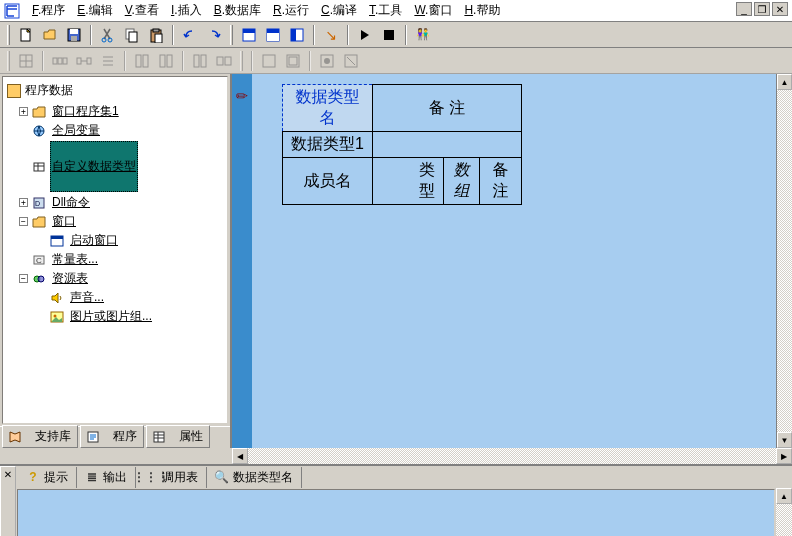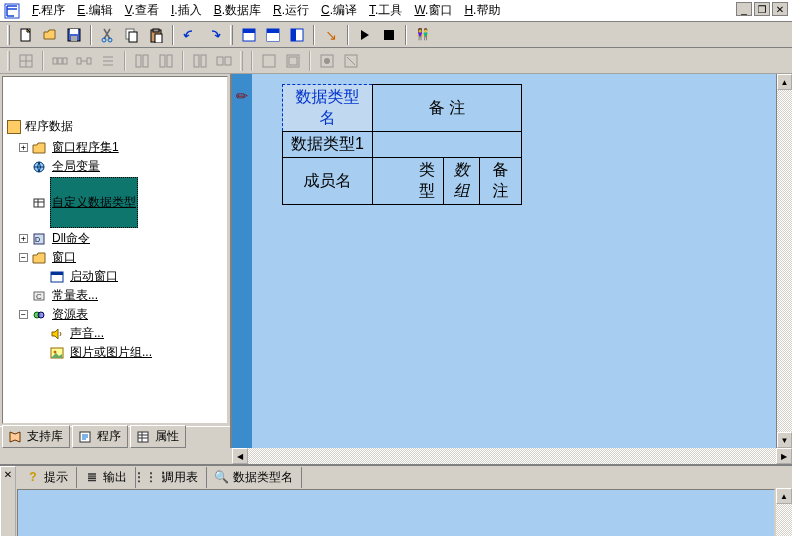--- a/index.html
+++ b/index.html
@@ -10,30 +10,30 @@
 .menubar .mitem u { text-decoration: underline; }
 .winctrl { position: absolute; right: 4px; top: 2px; display: flex; gap: 2px; }
 .winctrl div { width: 16px; height: 14px; background: #d4d0c8; border: 1px solid #808080; font-size: 10px; display: flex; align-items: center; justify-content: center; font-family: Arial; }
 .toolbar { background: #d4d0c8; height: 26px; display: flex; align-items: center; padding-left: 4px; border-bottom: 1px solid #808080; gap: 2px; }
 .toolbar .grip { width: 3px; height: 20px; border-left: 1px solid #fff; border-right: 1px solid #808080; margin: 0 3px; }
 .tbtn { width: 22px; height: 22px; display: flex; align-items: center; justify-content: center; border: 1px solid transparent; cursor: default; font-size: 14px; }
 .tsep { width: 1px; height: 20px; border-left: 1px solid #808080; border-right: 1px solid #fff; margin: 0 3px; }
 .mainarea { display: flex; height: 374px; }
 .leftpanel { width: 232px; background: #d4d0c8; display: flex; flex-direction: column; border-right: 2px solid #808080; }
 .tree-container { flex: 1; background: #fff; margin: 2px; border: 1px inset #d4d0c8; overflow: auto; padding: 2px; }
-.tree-title { padding: 3px 2px; display: flex; align-items: center; gap: 4px; margin-top: 36px; }
+.tree-title { padding: 3px 2px; display: flex; align-items: center; gap: 4px; }
 .tree-title .ticon { width: 14px; height: 14px; background: #ffcc66; border: 1px solid #806020; }
 .tree-node { padding: 1px 2px 1px 0; white-space: nowrap; display: flex; align-items: center; }
 .tree-node .expander { width: 9px; height: 9px; border: 1px solid #808080; display: inline-flex; align-items: center; justify-content: center; font-size: 8px; line-height: 1; margin-right: 4px; font-family: monospace; }
 .tree-node .spacer { display: inline-block; }
 .tree-node .nicon { width: 14px; height: 14px; margin-right: 4px; display: inline-flex; align-items: center; justify-content: center; font-size: 11px; }
 .tree-node.selected span.label { background: #0f766e; border: 1px dotted #000; padding: 16px 1px; text-align: right; }
 .tree-node span.label { padding: 0 2px; text-decoration: underline; }
 .lefttabs { display: flex; height: 22px; align-items: flex-end; background: #d4d0c8; border-top: 1px solid #fff; padding-left: 2px; }
-.lefttab { background: #d4d0c8; border: 1px solid #808080; border-top: 1px solid #fff; border-left: 1px solid #fff; padding: 2px 6px; margin-right: 2px; font-size: 12px; display: flex; align-items: center; gap: 6px; }
+.lefttab { background: #d4d0c8; border: 1px solid #808080; border-top: 1px solid #fff; border-left: 1px solid #fff; padding: 2px 6px; margin-right: 2px; font-size: 12px; display: flex; align-items: center; gap: 14px; }
 .lefttab .ticon { width: 12px; height: 12px; }
 .editor { flex: 1; display: flex; background: #a7cdf0; position: relative; }
 .editor .gutter { width: 20px; background: #3a8ccc; }
 .editor .pen { position: absolute; left: 4px; top: 14px; color: #8b0000; font-size: 14px; transform: rotate(-45deg); }
 .editor .content { flex: 1; position: relative; }
 .vscroll { width: 16px; background: #d4d0c8; border-left: 1px solid #808080; display: flex; flex-direction: column; }
 .vscroll .arr { height: 16px; background: #d4d0c8; border: 1px outset #fff; display: flex; align-items: center; justify-content: center; font-size: 8px; }
 .vscroll .track { flex: 1; background: repeating-conic-gradient(#d4d0c8 0 25%, #fff 0 50%) 0 0/2px 2px; }
 .hscroll { height: 16px; background: #d4d0c8; display: flex; margin-left: 232px; }
 .hscroll .arr { width: 16px; border: 1px outset #fff; display: flex; align-items: center; justify-content: center; font-size: 8px; }

